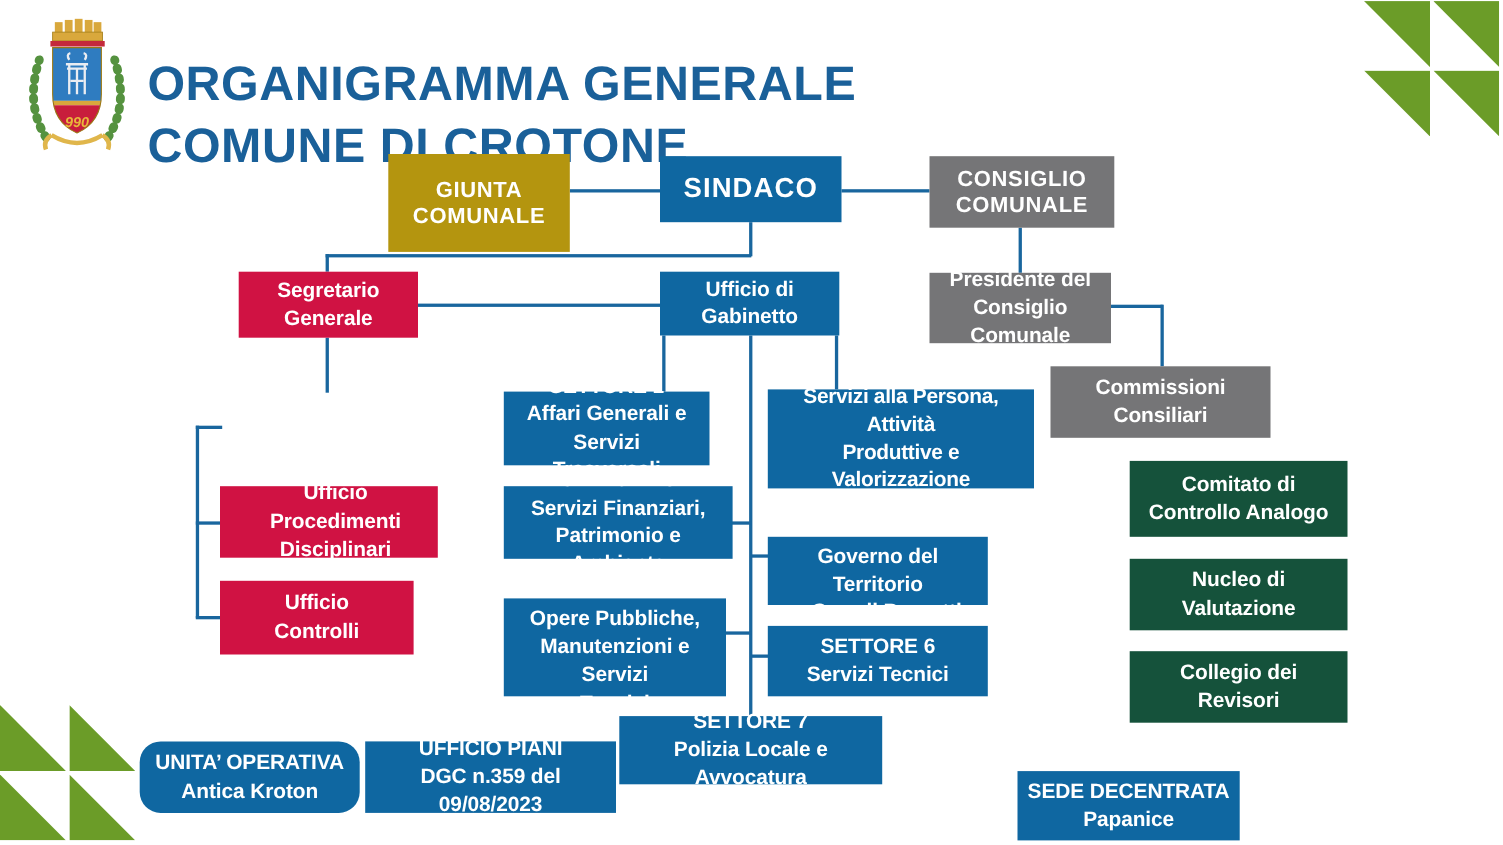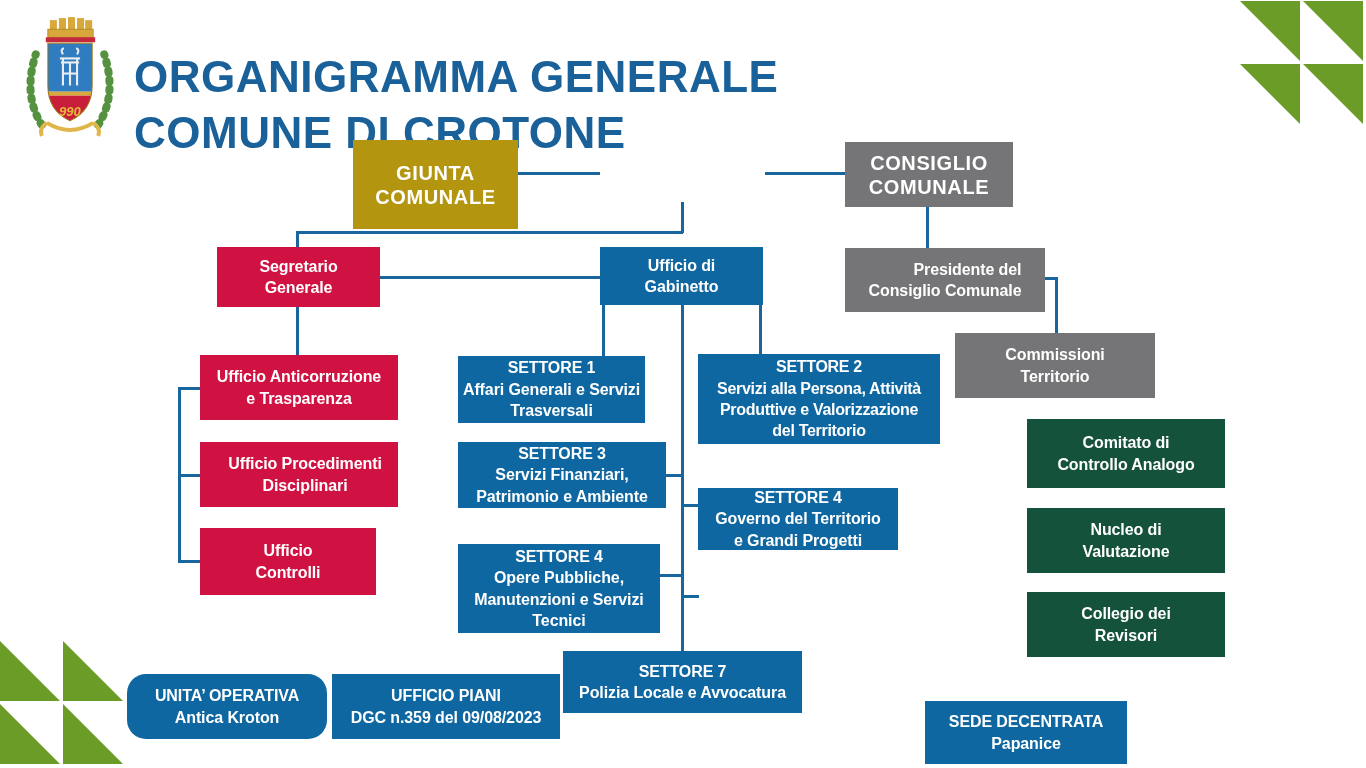--- a/index.html
+++ b/index.html
@@ -14,21 +14,21 @@
     color:var(--title-blue,#1A6099);
     font-size:44px;font-weight:bold;letter-spacing:.5px;line-height:56px;
     white-space:pre-line;
   }
   .logo{position:absolute;left:14px;top:2px;width:112px;height:136px;}
   
   .node{
     position:absolute;box-sizing:border-box;
     display:flex;align-items:center;justify-content:center;
     text-align:center;white-space:pre-line;
-    color:#ffffff;font-weight:bold;font-size:16px;line-height:1.34;
+    color:#ffffff;font-weight:bold;font-size:19px;line-height:1.34;
     letter-spacing:-.1px;padding:2px 4px;
   }
   .node-lg{font-size:20px;line-height:1.2;letter-spacing:.6px;}
   .node-xl{font-size:25px;letter-spacing:1px;}
   .c-blue   {background:var(--blue,#0F67A1);}
   .c-gold   {background:var(--gold,#B4950F);}
   .c-gray   {background:var(--gray,#757577);}
   .c-crimson{background:var(--crimson,#D01243);}
   .c-green  {background:var(--dark-green,#15523B);}
   
@@ -129,34 +129,33 @@
     <div class="cn h" style="left:658px;top:474px;width:25px;"></div>
     <div class="cn h" style="left:683px;top:504px;width:16px;"></div>
     <div class="cn h" style="left:660px;top:574px;width:23px;"></div>
     <div class="cn h" style="left:683px;top:595px;width:16px;"></div>
     <div class="cn h" style="left:1010px;top:277px;width:47px;"></div>
     <div class="cn v" style="left:1055px;top:277px;height:56px;"></div>
   </div>
 
   <div class="node c-gold node-lg" style="left:353px;top:140px;width:165px;height:89px;">GIUNTA
 COMUNALE</div>
+  <div class="node c-blue node-xl" style="left:600px;top:142px;width:165px;height:60px;">SINDACO</div>
   <div class="node c-gray node-lg" style="left:845px;top:142px;width:168px;height:65px;">CONSIGLIO
 COMUNALE</div>
 
   <div class="node c-crimson" style="left:217px;top:247px;width:163px;height:60px;">Segretario
 Generale</div>
   <div class="node c-blue" style="left:600px;top:247px;width:163px;height:58px;">Ufficio di
 Gabinetto</div>
-  <div class="node c-gray" style="left:845px;top:248px;width:200px;height:64px;text-align:right;">Presidente del
+  <div class="node c-gray" style="left:845px;top:248px;width:165px;height:64px;">Presidente del
 Consiglio Comunale</div>
   <div class="node c-gray" style="left:955px;top:333px;width:200px;height:65px;">Commissioni
-Territorio</div>
+Consiliari</div>
 
-  <div class="node c-crimson" style="left:200px;top:355px;width:198px;height:65px;">Ufficio Anticorruzione
-e Trasparenza</div>
   <div class="node c-crimson" style="left:200px;top:442px;width:198px;height:65px;padding-left:16px;">Ufficio Procedimenti
 Disciplinari</div>
   <div class="node c-crimson" style="left:200px;top:528px;width:176px;height:67px;">Ufficio
 Controlli</div>
 
   <div class="node c-blue" style="left:458px;top:356px;width:187px;height:67px;">SETTORE 1
 Affari Generali e Servizi
 Trasversali</div>
   <div class="node c-blue" style="left:698px;top:354px;width:242px;height:90px;letter-spacing:-.3px;">SETTORE 2
 Servizi alla Persona, Attività
@@ -165,20 +164,22 @@
   <div class="node c-blue" style="left:458px;top:442px;width:208px;height:66px;">SETTORE 3
 Servizi Finanziari,
 Patrimonio e Ambiente</div>
   <div class="node c-blue" style="left:698px;top:488px;width:200px;height:62px;">SETTORE 4
 Governo del Territorio
 e Grandi Progetti</div>
   <div class="node c-blue" style="left:458px;top:544px;width:202px;height:89px;">SETTORE 4
 Opere Pubbliche,
 Manutenzioni e Servizi
 Tecnici</div>
+  <div class="node c-blue" style="left:698px;top:569px;width:200px;height:64px;">SETTORE 6
+Servizi Tecnici</div>
   <div class="node c-blue" style="left:563px;top:651px;width:239px;height:62px;">SETTORE 7
 Polizia Locale e Avvocatura</div>
 
   <div class="node c-green" style="left:1027px;top:419px;width:198px;height:69px;">Comitato di
 Controllo Analogo</div>
   <div class="node c-green" style="left:1027px;top:508px;width:198px;height:65px;">Nucleo di
 Valutazione</div>
   <div class="node c-green" style="left:1027px;top:592px;width:198px;height:65px;">Collegio dei
 Revisori</div>
 

